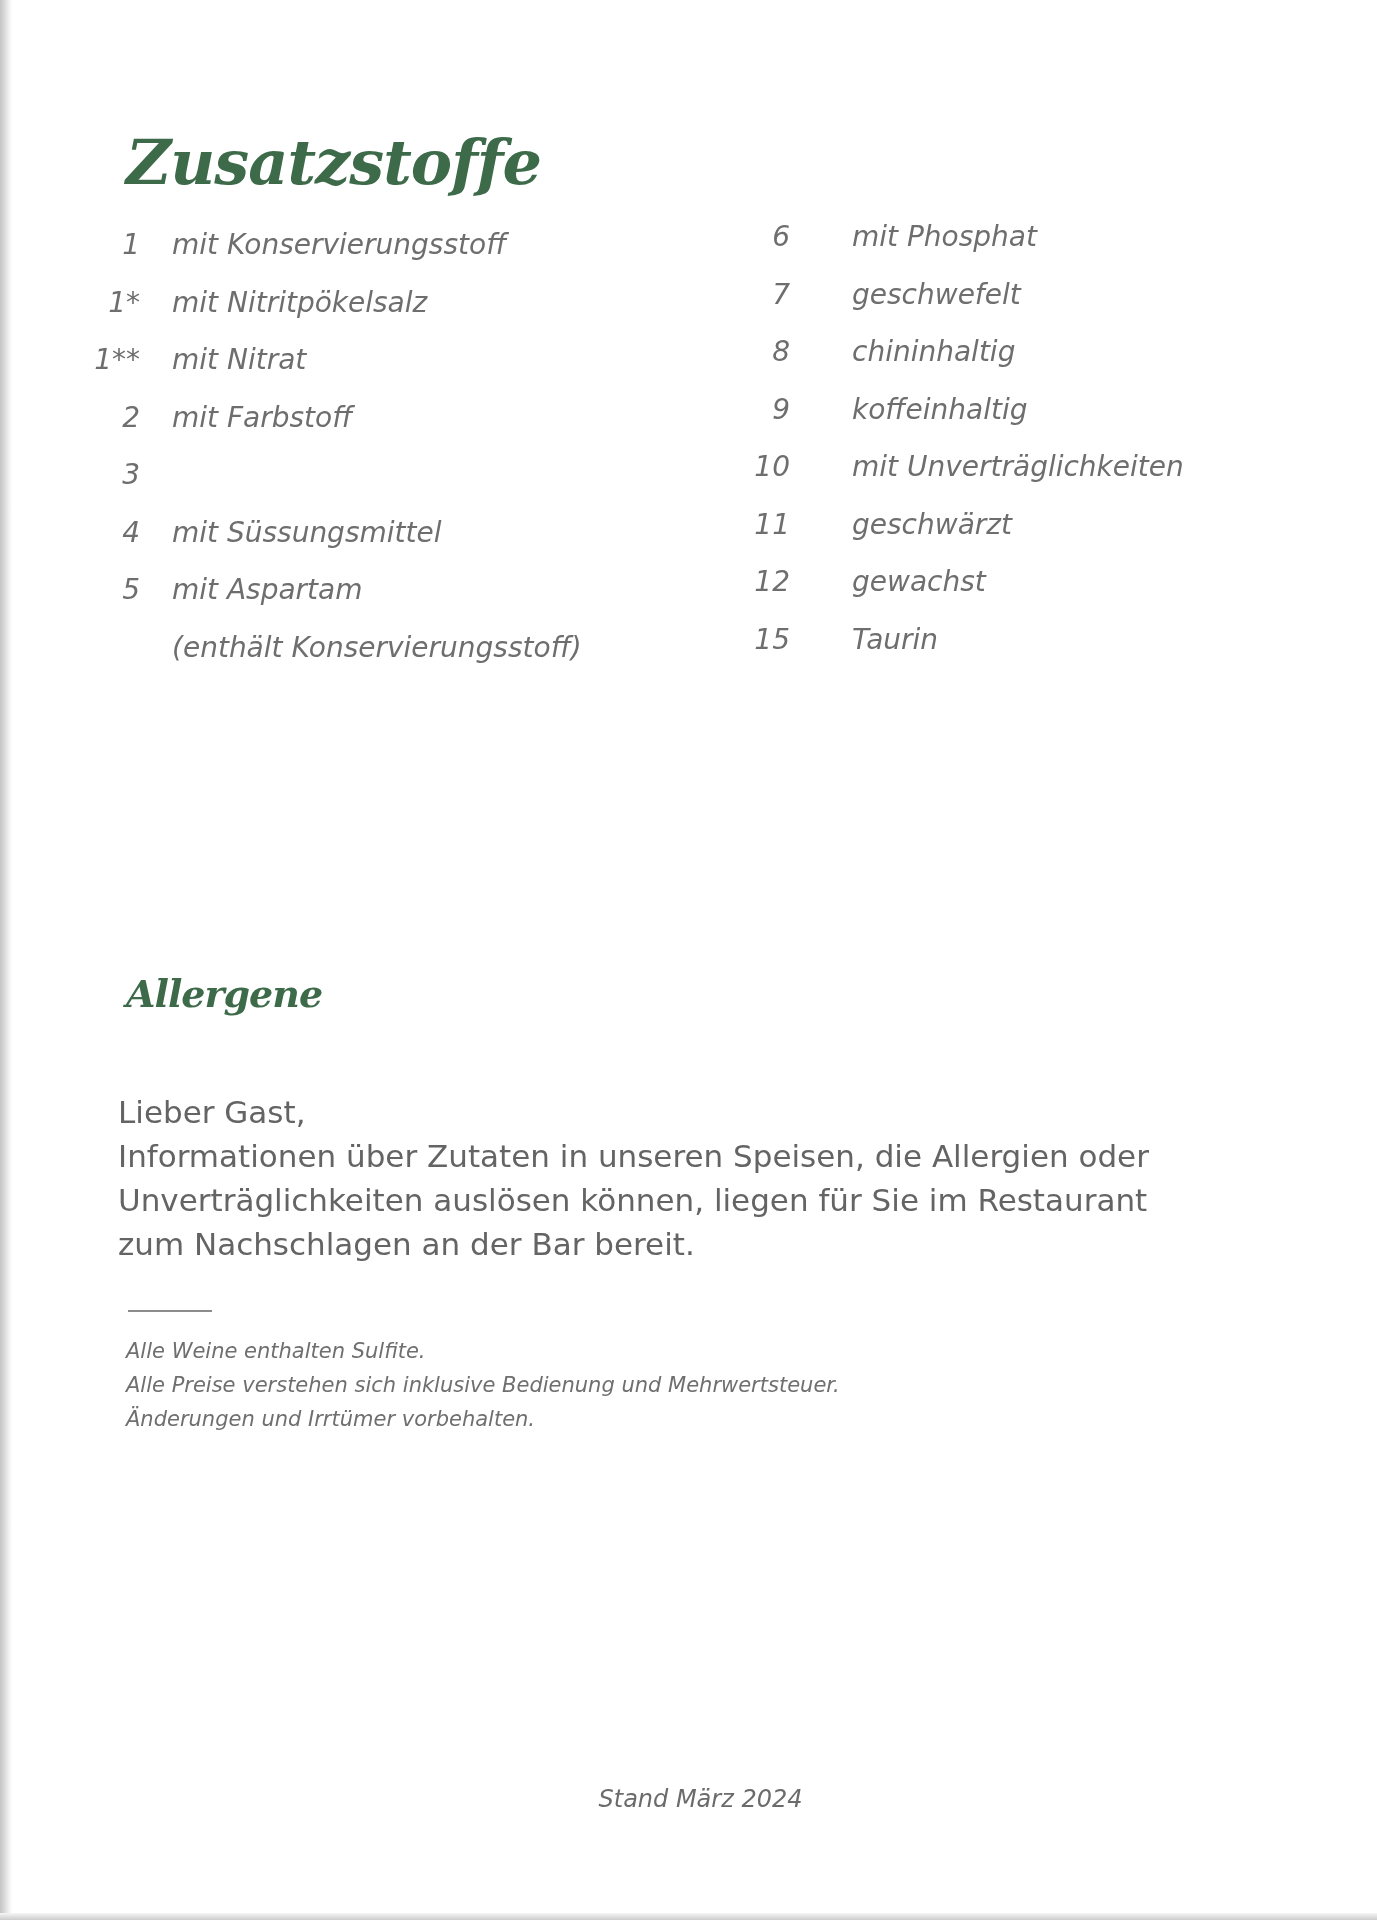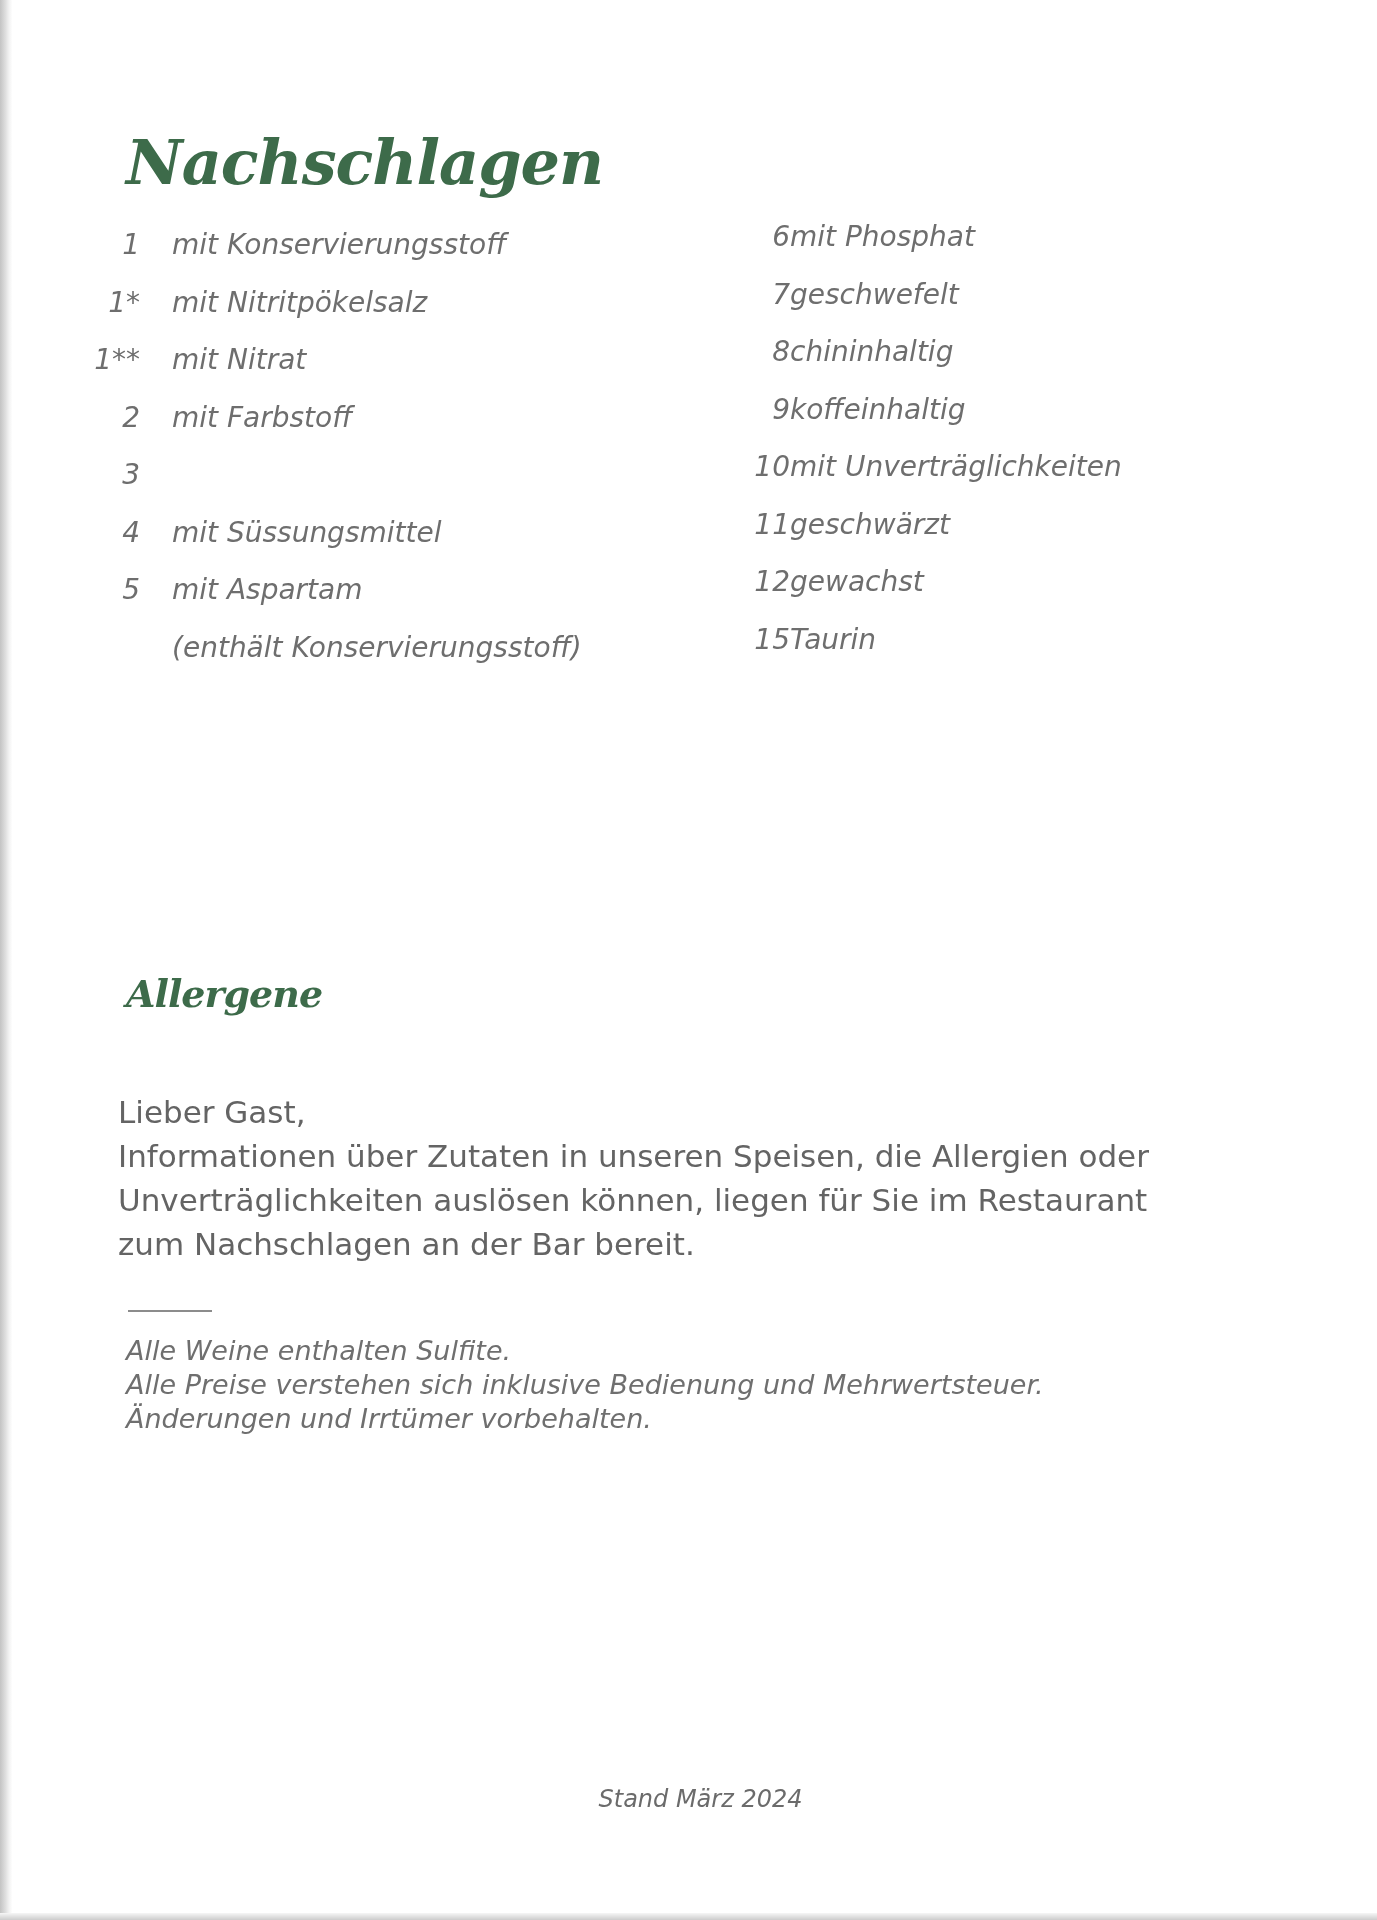--- a/index.html
+++ b/index.html
@@ -39,41 +39,41 @@
     color: #6e6e6e;
     white-space: nowrap;
   }
   #col-left  { left: 0px;   top: 216px; }
   #col-right { left: 600px; top: 208px; }
   .row { height: 57.5px; display: flex; align-items: center; }
   .code { display: inline-block; text-align: right; }
   #col-left  .code { width: 140px; }
   #col-right .code { width: 190px; }
   #col-left  .label { margin-left: 32px; }
-  #col-right .label { }
+  #col-right .label { margin-left: 62px; }
 
   .body-text {
     position: absolute;
     left: 118px; top: 1090px;
     width: 1048px;
     font-size: 31px;
     line-height: 44px;
     color: #646464;
   }
   .divider {
     position: absolute;
     left: 128px; top: 1310px;
     width: 84px; height: 0;
     border-top: 2px solid #8c8c8c;
   }
   .notes {
     position: absolute;
     left: 126px; top: 1334px;
     font-style: italic;
-    font-size: 27px;
+    font-size: 21px;
     line-height: 34px;
     color: #6f6f6f;
     white-space: nowrap;
   }
   .footer-date {
     position: absolute;
     left: 0; top: 1785px;
     width: 100%;
     text-align: center;
     transform: translateX(12px);
@@ -81,21 +81,21 @@
     font-size: 24px;
     color: #6b6b6b;
   }
 </style>
 </head>
 <body>
 
 <div class="edge-left"></div>
 <div class="edge-bottom"></div>
 
-<h1 id="title-additives" class="script-title">Nachschlagen</h1>
+<h1 id="title-additives" class="script-title">Zusatzstoffe</h1>
 
 <div id="col-left" class="list-col">
   <div class="row">
     <span class="code">1</span>
     <span class="label">mit Konservierungsstoff</span>
   </div>
   <div class="row">
     <span class="code">1*</span>
     <span class="label">mit Nitritpökelsalz</span>
   </div>

